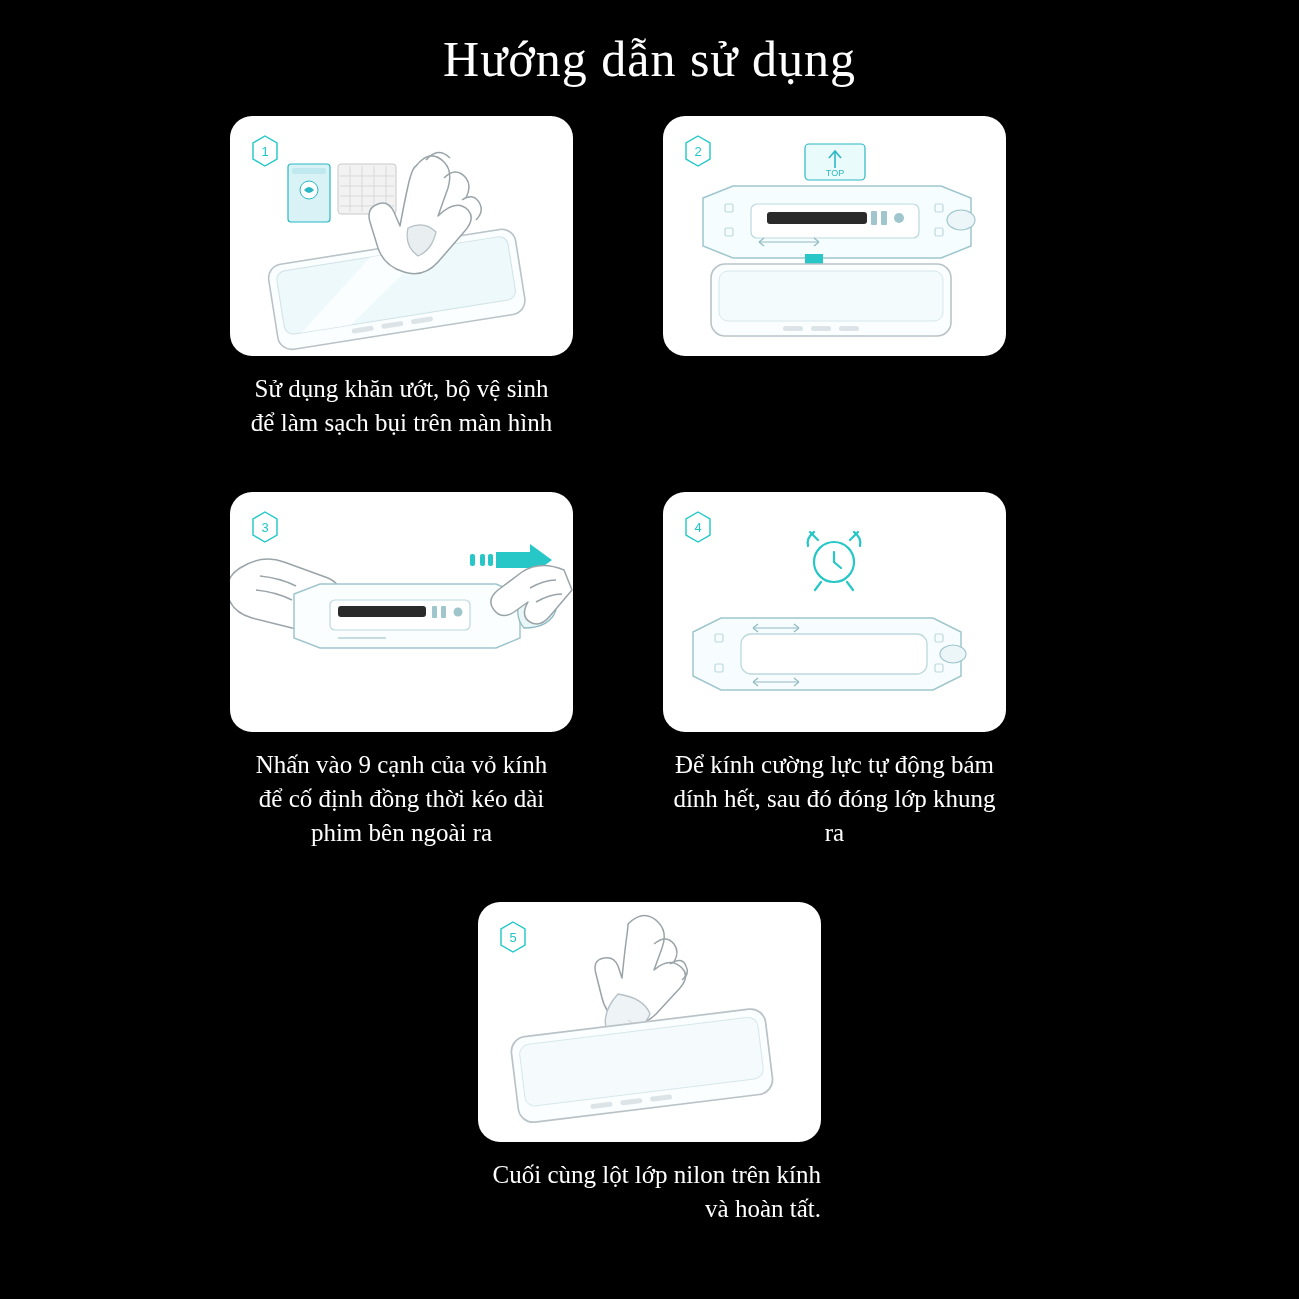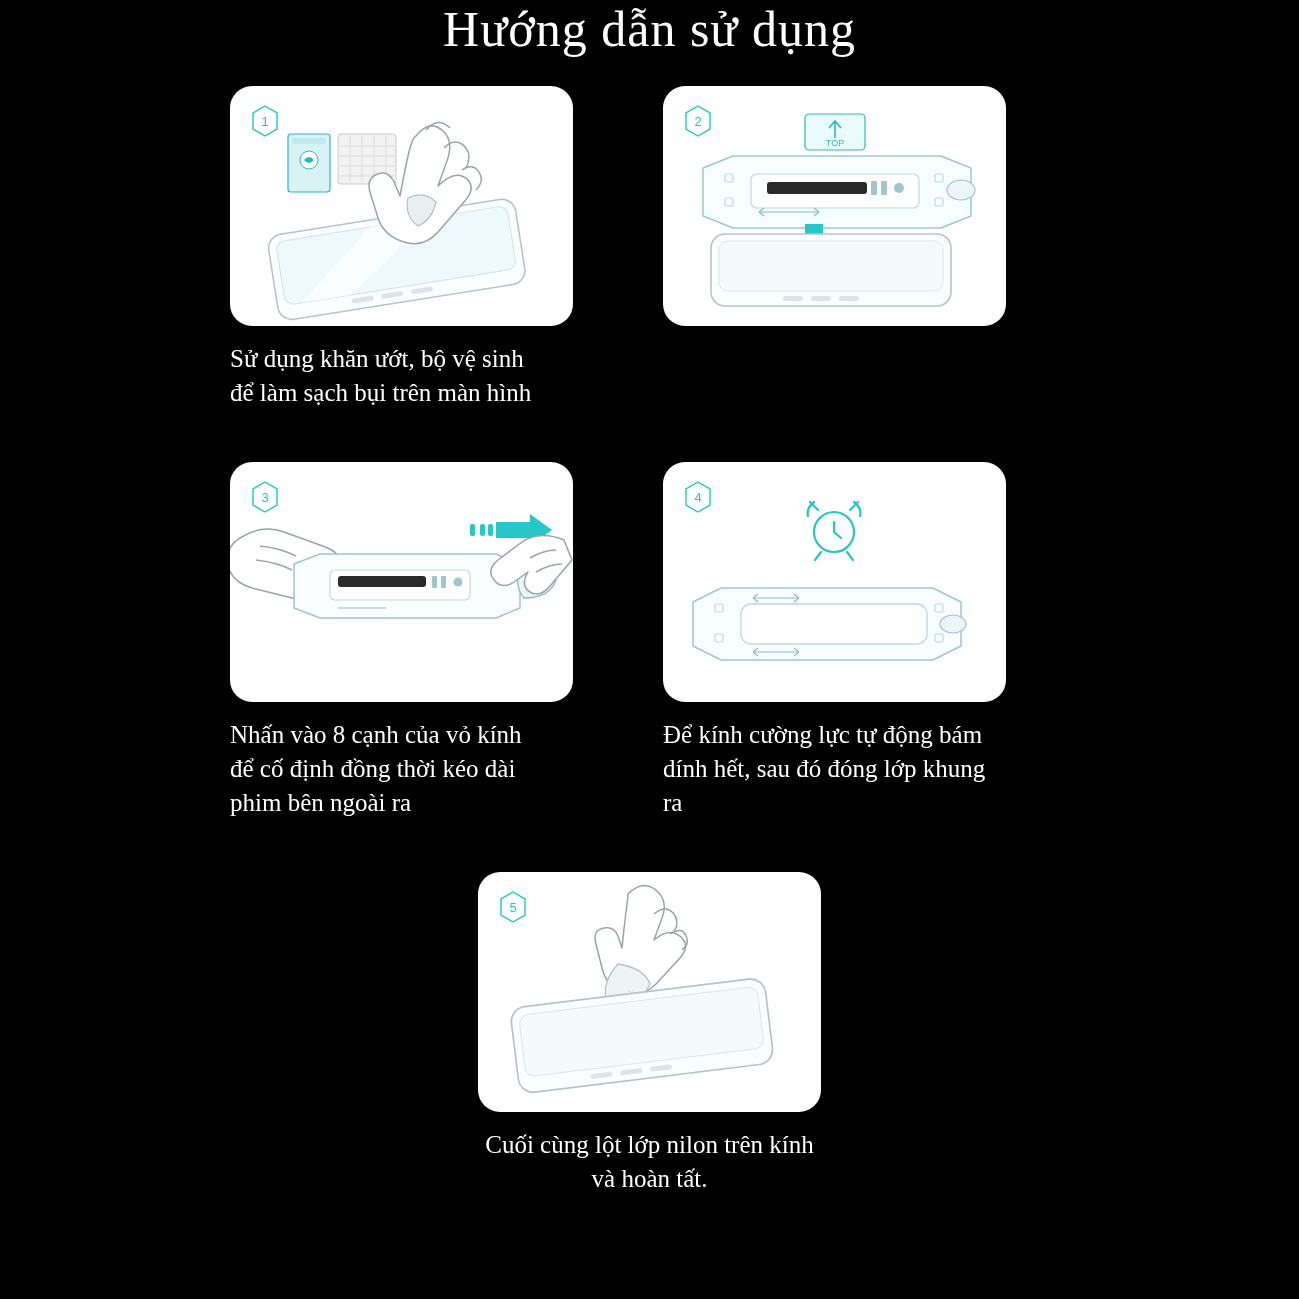--- a/index.html
+++ b/index.html
@@ -19,20 +19,21 @@
     width: 1299px;
     height: 1299px;
     background: #000000;
   }
   .title {
     text-align: center;
     font-family: "Liberation Serif", serif;
     font-size: 50px;
     letter-spacing: 1px;
     color: #ffffff;
+    padding-top: 30px;
     font-weight: normal;
     margin: 0;
   }
   .steps {
     margin-top: 28px;
     padding: 0 230px;
   }
   .row {
     display: flex;
     justify-content: flex-start;
@@ -71,20 +72,21 @@
     color: #1ec8c8;
     line-height: 1;
   }
   .caption {
     margin-top: 16px;
     font-family: "Liberation Serif", serif;
     font-size: 25px;
     line-height: 1.36;
     color: #ffffff;
     white-space: pre-line;
+    text-align: center;
   }
   .art { position: absolute; left: 0; top: 0; width: 343px; height: 240px; }
 </style>
 </head>
 <body>
 
 <div class="page">
 
   <h1 class="title">Hướng dẫn sử dụng</h1>
 
@@ -230,21 +232,21 @@
               <rect x="258" y="62" width="5" height="12" rx="2"></rect>
             </g>
 
             <g fill="#ffffff" stroke="#9aa4a8" stroke-width="1.5" stroke-linejoin="round">
               <path d="M334 78 q-24 -10 -42 2 l-24 18 q-12 10 -4 20 q8 10 20 2 l14 -10 q-8 14 2 20 q10 6 20 -6 l22 -26z"></path>
               <path d="M300 96 q14 -8 26 -8" fill="none"></path>
               <path d="M306 110 q14 -8 26 -8" fill="none"></path>
             </g>
           </svg>
         </div>
-        <div class="caption">Nhấn vào 8 cạnh của vỏ kính
+        <div class="caption">Nhấn vào 9 cạnh của vỏ kính
 để cố định đồng thời kéo dài
 phim bên ngoài ra</div>
       </div>
 
       <div class="step">
         <div class="card">
           <div class="badge">
             <svg width="30" height="34" viewBox="0 0 30 34">
               <polygon points="15,2 27,9 27,25 15,32 3,25 3,9" fill="none" stroke="#1ec8c8" stroke-width="1.4"></polygon>
             </svg>
@@ -306,19 +308,19 @@
 
             <g transform="rotate(-7 170 180)">
               <rect x="38" y="120" width="256" height="86" rx="15" fill="#fbfeff" stroke="#b9c3c7" stroke-width="1.7"></rect>
               <rect x="46" y="128" width="240" height="62" rx="10" fill="#f5fbfc" stroke="#d6e7ea" stroke-width="1"></rect>
               <rect x="110" y="195" width="22" height="5" rx="2.5" fill="#dde4e7"></rect>
               <rect x="140" y="195" width="22" height="5" rx="2.5" fill="#dde4e7"></rect>
               <rect x="170" y="195" width="22" height="5" rx="2.5" fill="#dde4e7"></rect>
             </g>
           </svg>
         </div>
-        <div class="caption" style="text-align:center;">Cuối cùng lột lớp nilon trên kính
+        <div class="caption" style="text-align:right;">Cuối cùng lột lớp nilon trên kính
 và hoàn tất.</div>
       </div>
     </div>
 
   </div>
 </div>
 
 </body></html>

